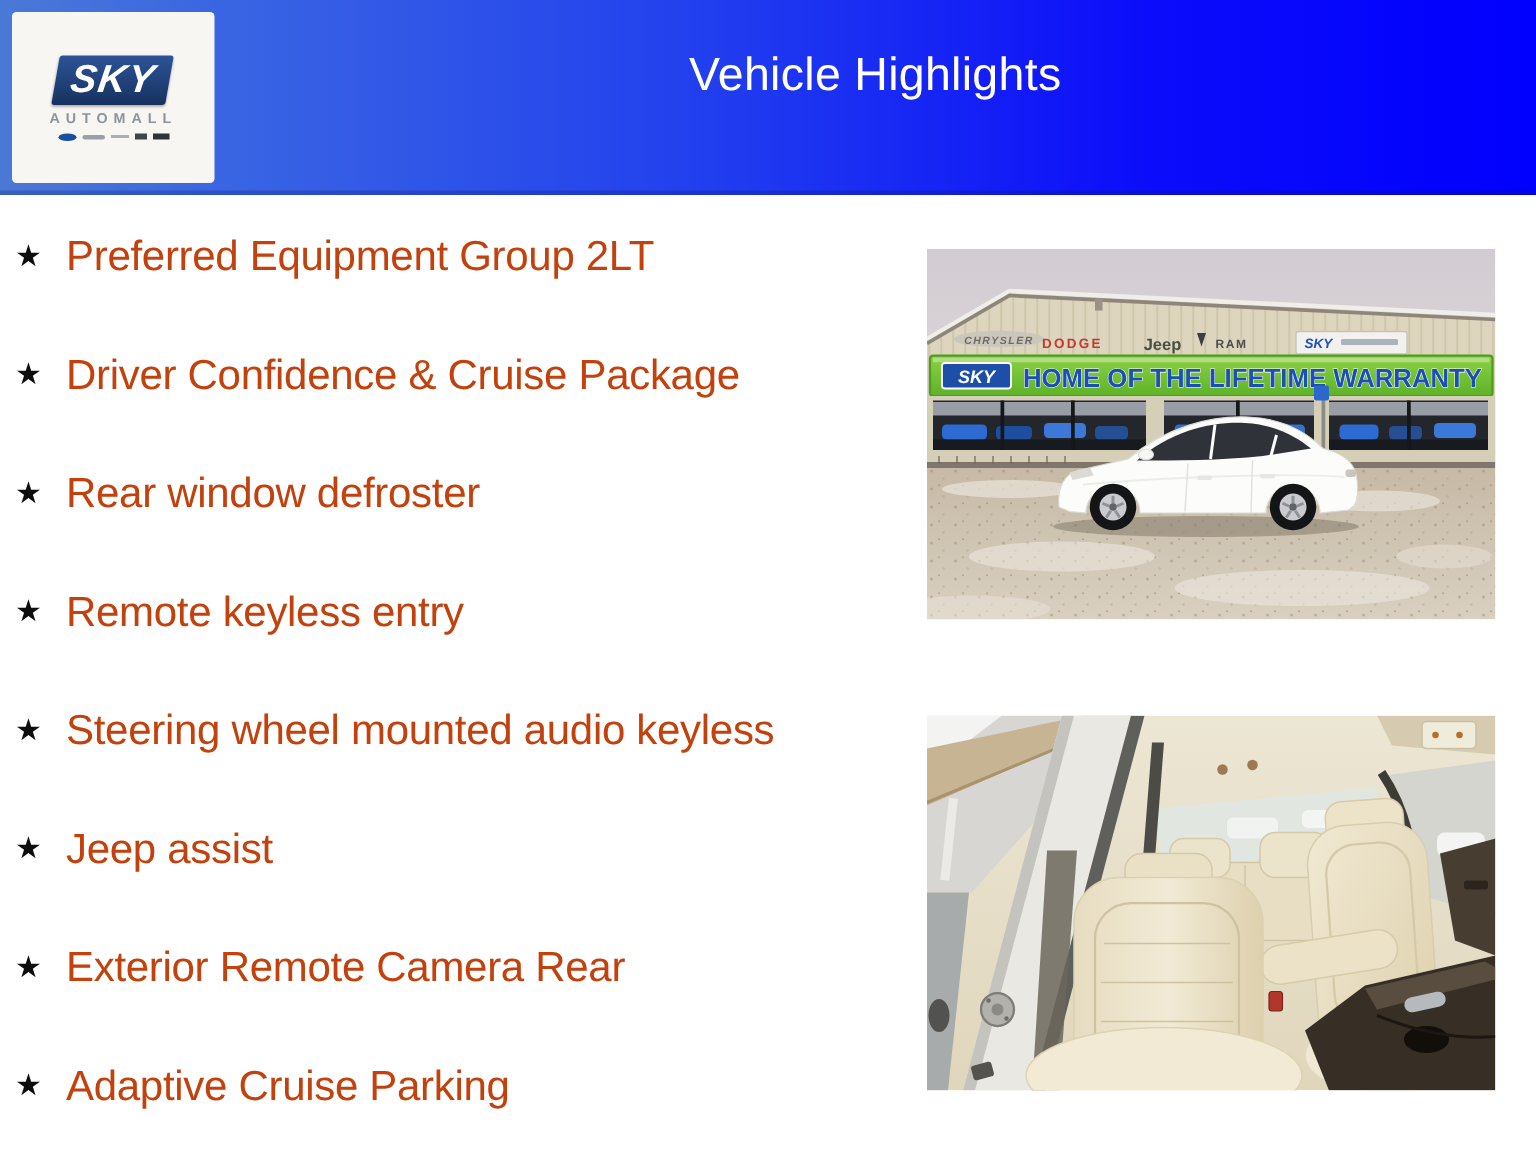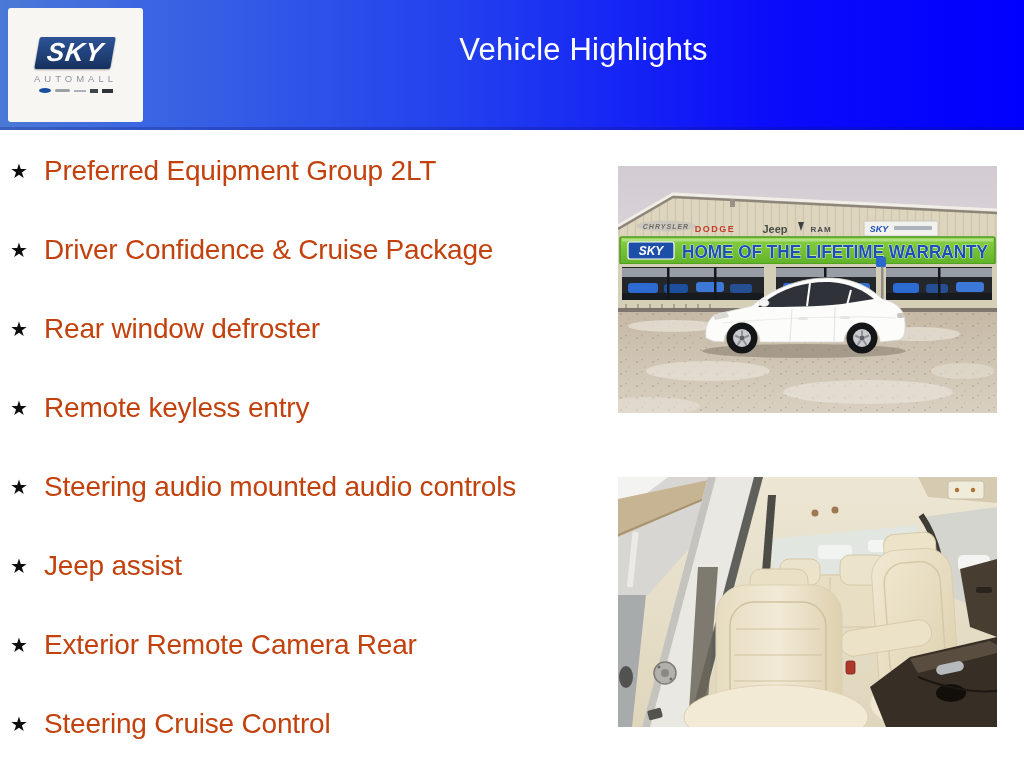--- a/index.html
+++ b/index.html
@@ -9,21 +9,21 @@
   
   .banner{position:absolute;left:0;top:0;width:1024px;height:130px;
           background:linear-gradient(90deg,#4b79d6 0%,#3a66e2 14%,#2240ee 45%,#0b0cfa 75%,#0000fe 100%);}
   .banner-shade{position:absolute;left:0;bottom:0;width:100%;height:3px;background:rgba(10,20,110,.25);}
   .logo-box{position:absolute;left:8px;top:8px;width:135px;height:114px;background:#f7f6f3;
             border-radius:3px;display:flex;flex-direction:column;align-items:center;justify-content:center;}
   .logo-sky{background:linear-gradient(180deg,#2d5498,#16315e);transform:skewX(-10deg);
             padding:2px 10px 4px 10px;border-radius:2px;box-shadow:0 1px 2px rgba(0,0,0,.35);}
   .logo-sky span{display:inline-block;transform:skewX(2deg);color:#fff;font-weight:700;font-style:italic;
             font-size:26px;letter-spacing:1px;line-height:1;}
-  .logo-automall{margin-top:4px;color:#8d939b;font-size:9.5px;font-weight:400;letter-spacing:4px;}
+  .logo-automall{margin-top:4px;color:#8d939b;font-size:9.5px;font-weight:700;letter-spacing:4px;}
   .logo-brands{margin-top:4px;display:flex;align-items:center;gap:4px;}
   .lb{display:inline-block;}
   .lb-ford{width:12px;height:5px;border-radius:50%;background:#1a4fa0;}
   .lb-chrysler{width:15px;height:3px;border-radius:2px;background:#9aa0a6;}
   .lb-dash{width:12px;height:2px;background:#aab0b6;}
   .lb-jeep{width:8px;height:4px;background:#3e464a;}
   .lb-ram{width:11px;height:4px;background:#2e3438;}
   .title-wrap{position:absolute;left:143px;right:0;top:0;height:100px;
               display:flex;align-items:center;justify-content:center;}
   .title{color:#ffffff;font-size:31px;font-weight:500;letter-spacing:.2px;}
@@ -77,33 +77,33 @@
     <li class="hl-item">
       <span class="hl-star">★</span>
       <span class="hl-text">Rear window defroster</span>
       </li>
     <li class="hl-item">
       <span class="hl-star">★</span>
       <span class="hl-text">Remote keyless entry</span>
       </li>
     <li class="hl-item">
       <span class="hl-star">★</span>
-      <span class="hl-text">Steering audio mounted audio controls</span>
+      <span class="hl-text">Steering wheel mounted audio keyless</span>
       </li>
     <li class="hl-item">
       <span class="hl-star">★</span>
       <span class="hl-text">Jeep assist</span>
       </li>
     <li class="hl-item">
       <span class="hl-star">★</span>
       <span class="hl-text">Exterior Remote Camera Rear</span>
       </li>
     <li class="hl-item">
       <span class="hl-star">★</span>
-      <span class="hl-text">Steering Cruise Control</span>
+      <span class="hl-text">Adaptive Cruise Parking</span>
       </li>
   </ul>
 
   <figure class="photo photo-exterior" style="margin:0">
     <svg width="379" height="247" viewBox="0 0 379 247" xmlns="http://www.w3.org/2000/svg">
       <defs>
         <linearGradient id="sky" x1="0" y1="0" x2="0" y2="1">
           <stop offset="0" stop-color="#d2cbd1"></stop>
             <stop offset="1" stop-color="#ece8ea"></stop>
         </linearGradient>

